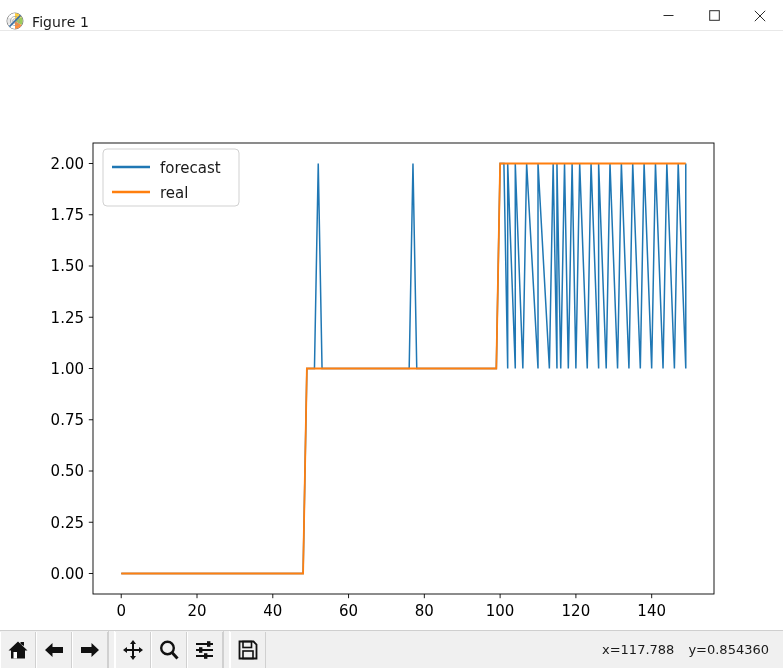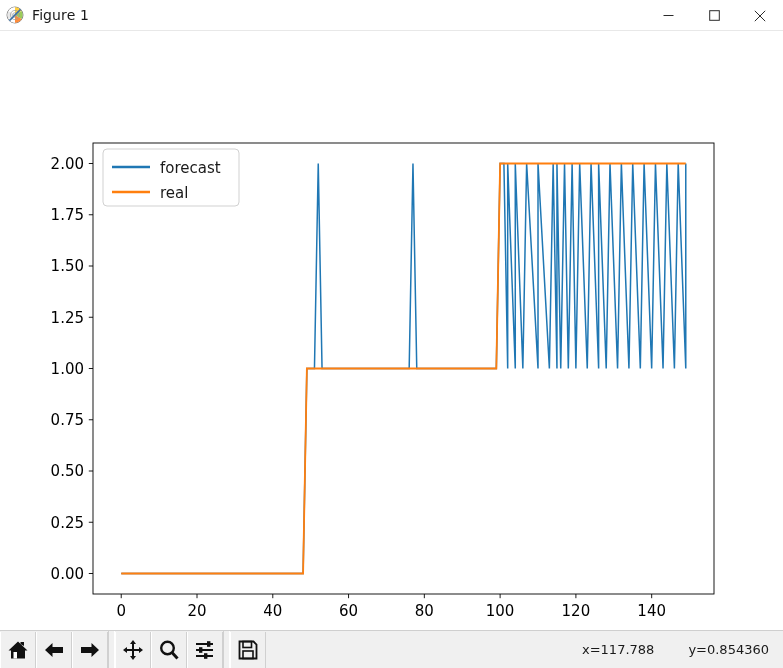--- a/index.html
+++ b/index.html
@@ -19,21 +19,21 @@
   }
 
   
   .titlebar {
     position: relative;
     height: 31px;
     flex: 0 0 31px;
     background: #ffffff;
     border-bottom: 1px solid #e8e8e8;
     display: flex;
-    align-items: center;
+    align-items: flex-end;
   }
   .title-icon {
     width: 18px; height: 18px;
     margin-left: 6px; margin-right: 8px;
     flex: 0 0 18px;
   }
   .title-text {
     font-family: "DejaVu Sans", sans-serif;
     font-size: 14px;
     color: #1a1a1a;
@@ -87,21 +87,21 @@
   }
   .tb-spacer { flex: 1 1 auto; }
   .coords {
     display: flex;
     align-items: center;
     padding-right: 14px;
     font-family: "DejaVu Sans", sans-serif;
     font-size: 13px;
     color: #1a1a1a;
   }
-  .coord-x { margin-right: 34px; }
+  .coord-x { margin-right: 14px; }
 </style>
 </head>
 <body>
 
 <div id="app">
 
   <div class="titlebar">
     <span class="title-icon">
       <svg width="18" height="18" viewBox="0 0 18 18">
         <circle cx="9" cy="9" r="8" fill="#ffffff" stroke="#888" stroke-width="1"></circle>

